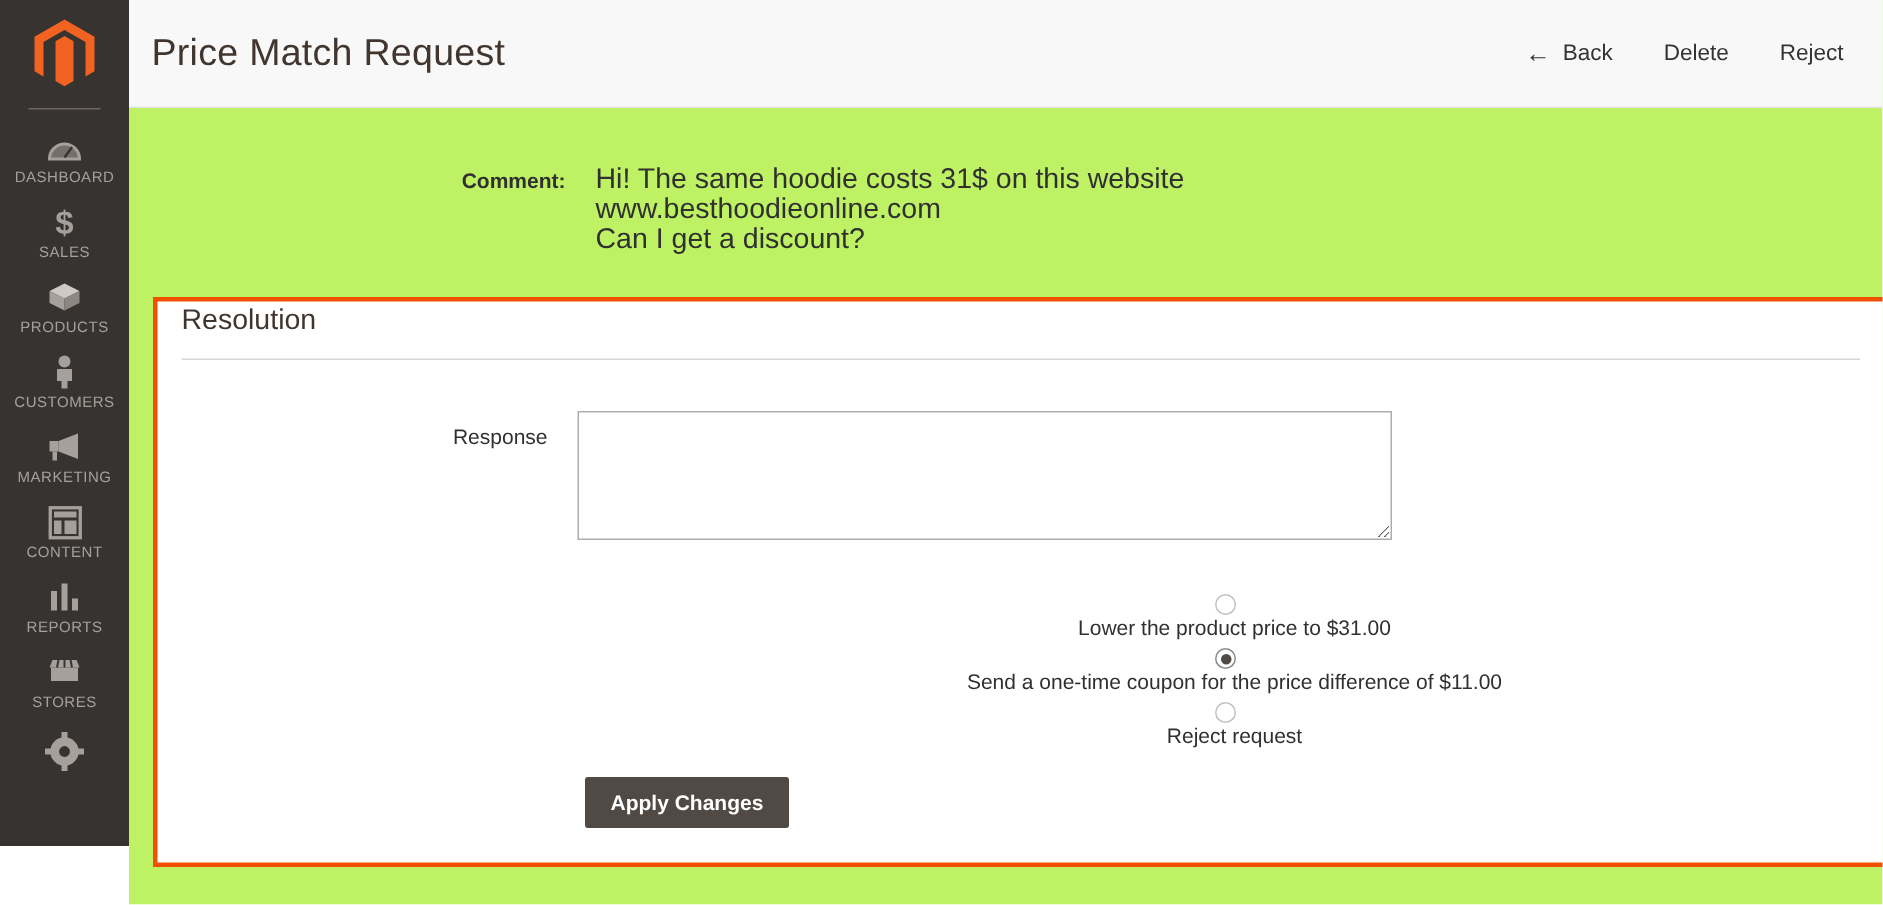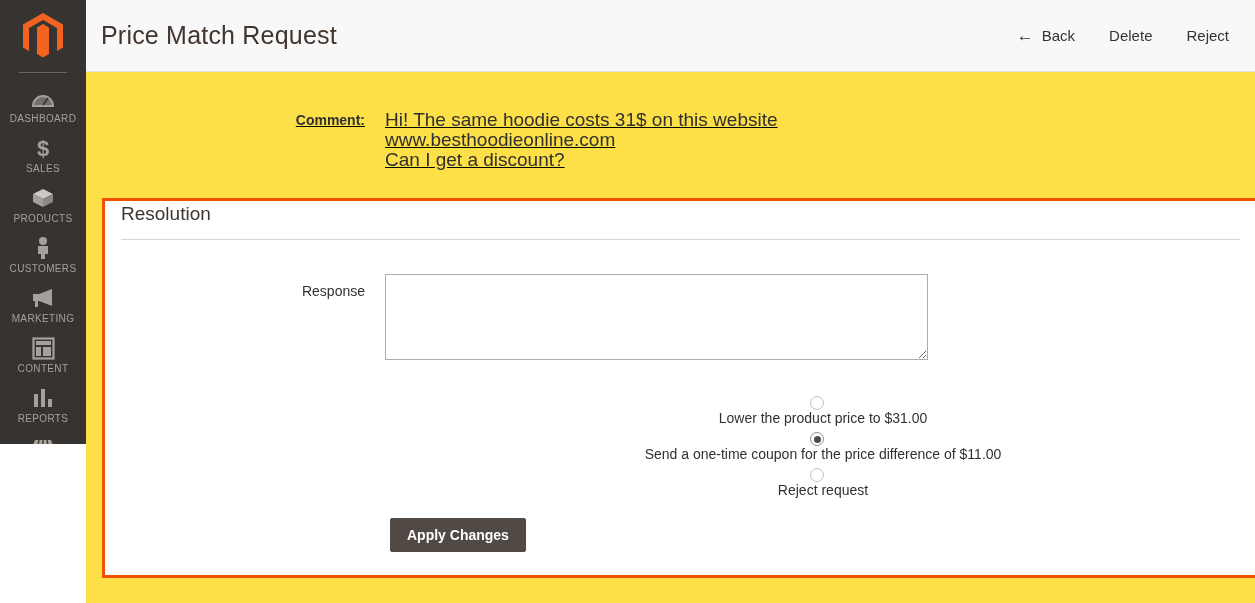--- a/index.html
+++ b/index.html
@@ -6,21 +6,21 @@
   html, body {
     width: 1255px; height: 603px;
     font-family: "Liberation Sans", sans-serif;
     background: #ffffff;
     overflow: hidden;
   }
   .app { position: relative; width: 1255px; height: 603px; display: flex; }
 
   
   .sidebar {
-    width: 86px; height: 444px;
+    width: 86px; height: 564px;
     background: #373330;
     flex: 0 0 86px;
     position: relative;
     overflow: hidden;
   }
   .logo-wrap {
     height: 72px;
     display: flex; align-items: center; justify-content: center;
   }
   .logo-svg { display: block; }
@@ -36,21 +36,21 @@
   }
   .nav-icon { height: 26px; display:flex; align-items:center; justify-content:center; }
   .nav-label {
     font-size: 10px; letter-spacing: .35px;
     color: #a6a09c; margin-top: 2px;
     text-transform: uppercase; white-space: nowrap;
   }
   .nav-item:last-child { padding-top: 6px; }
 
   
-  .main { flex: 1 1 auto; height: 603px; background:#fde047; position: relative; }
+  .main { flex: 1 1 auto; height: 603px; background:#bef264; position: relative; }
 
   .page-header {
     height: 72px; background: #f8f8f8;
     border-bottom: 1px solid #e3e3e3;
     display: flex; align-items: center;
     padding: 0 24px 0 15px;
   }
   .page-title {
     font-size: 25px; font-weight: 400; color: #41362f;
     letter-spacing: .2px; flex: 1 1 auto;
@@ -58,21 +58,21 @@
   .header-actions { display: flex; align-items: center; gap: 30px; }
   .hdr-btn {
     font-size: 15px; color: #333333; background: none; border: none;
     cursor: pointer; display: flex; align-items: center; gap: 8px;
     font-family: "Liberation Sans", sans-serif; padding: 4px 2px;
   }
   .back-arrow { font-size: 17px; line-height: 1; color:#333; }
 
   
   .comment-row {
-    display: flex; padding-top: 38px; padding-left: 4px; text-decoration: underline;
+    display: flex; padding-top: 38px; padding-left: 16px;
   }
   .comment-label {
     width: 295px; text-align: right; padding-right: 20px;
     font-size: 14px; font-weight: bold; color: #303030;
     line-height: 20px;
   }
   .comment-value {
     font-size: 19px; color: #303030; line-height: 20px;
     max-width: 560px;
   }

